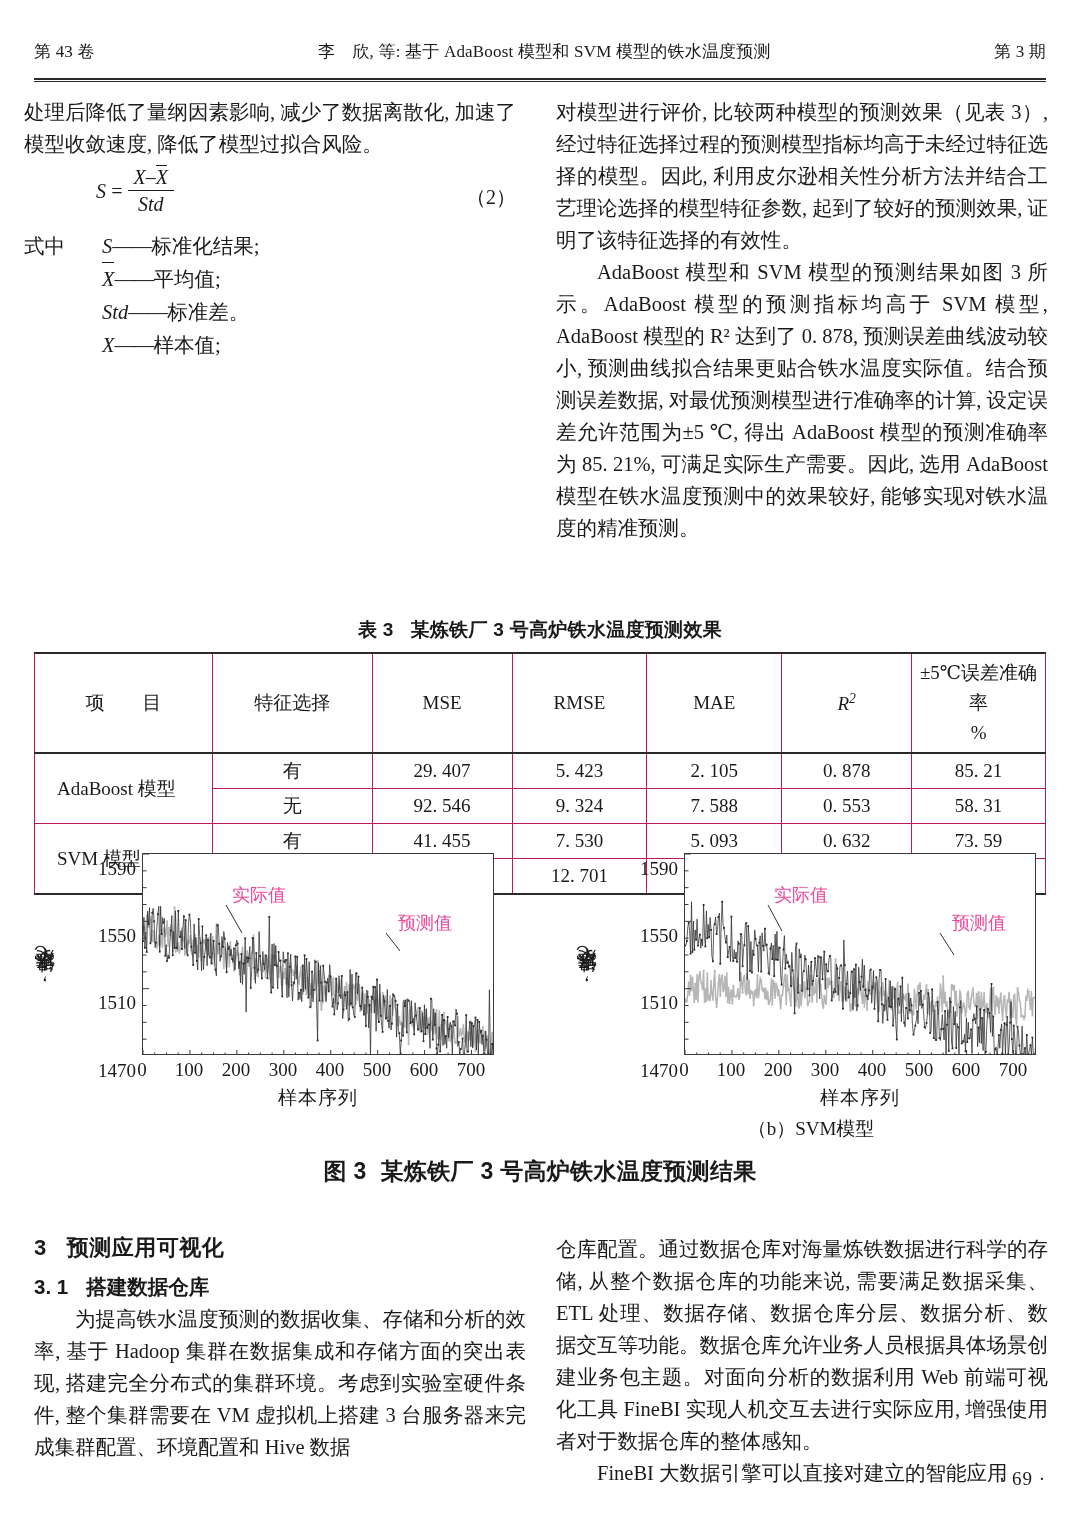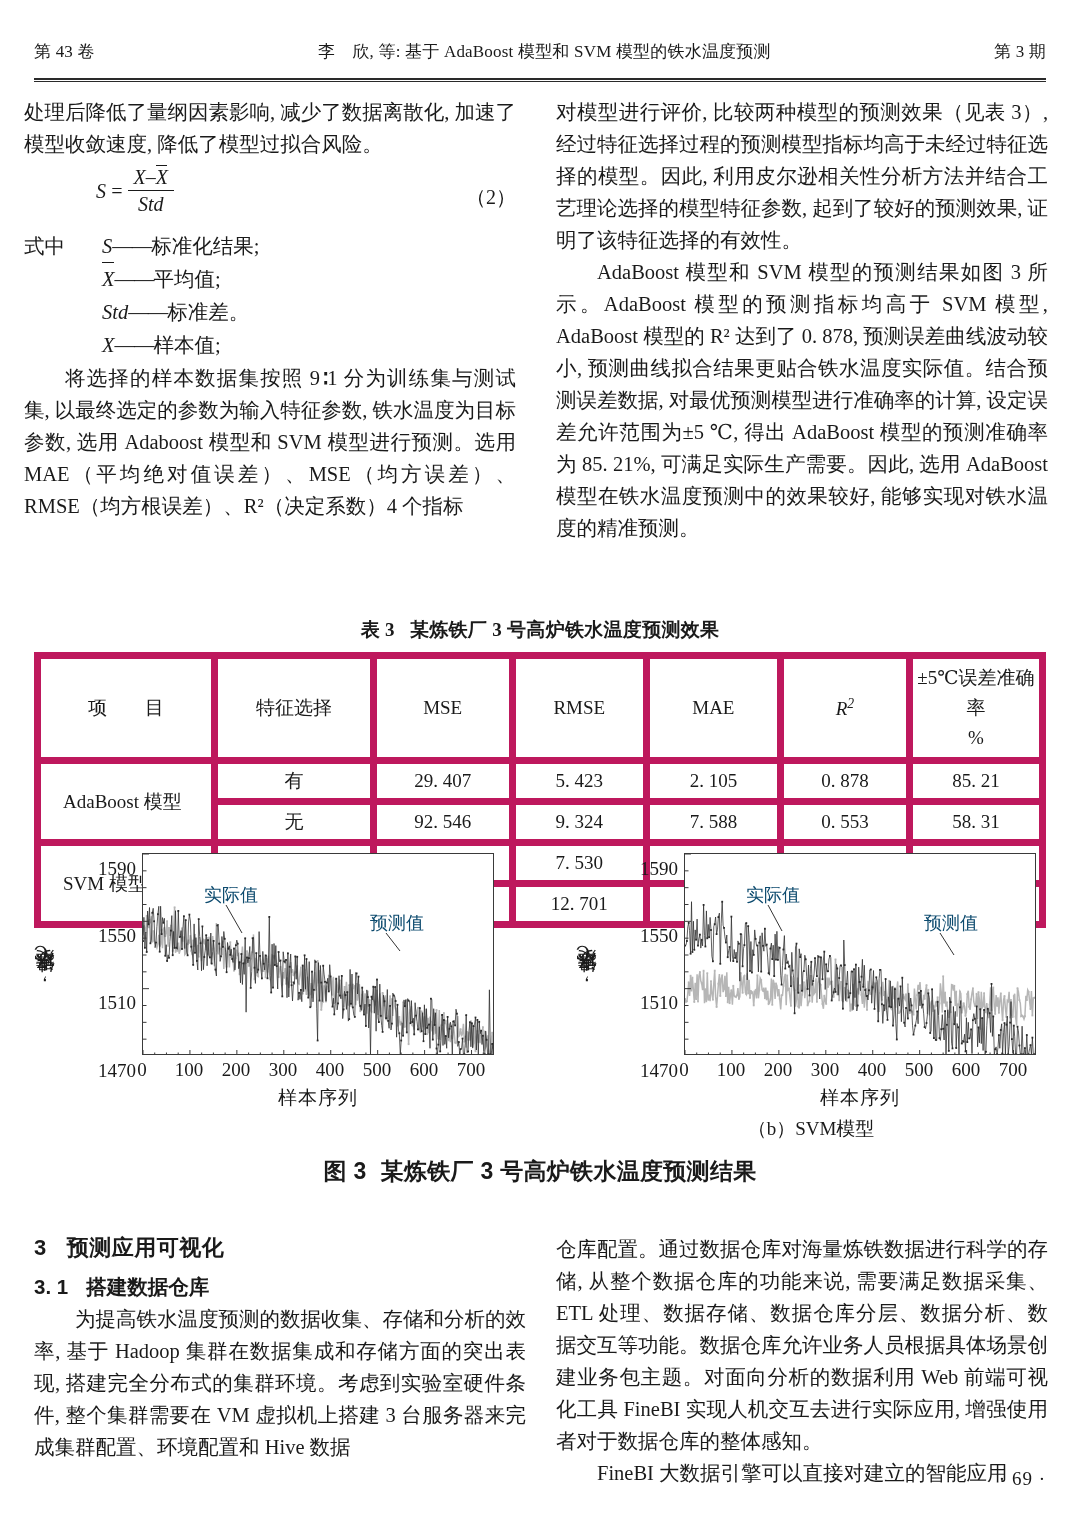--- a/index.html
+++ b/index.html
@@ -80,30 +80,30 @@
   h3.subsec{
     margin:10px 0 2px 0;
     font-family:"Liberation Sans","DejaVu Sans",sans-serif;
     font-weight:bold; font-size:20.5px;
   }
   h3.subsec .num{ margin-right:18px; }
 
   
   .table-zone{ position:absolute; left:34px; top:617px; width:1012px; }
   .table-title{
-    text-align:center; font-family:Liberation Serif, serif;
+    text-align:center; font-family:Liberation Sans, sans-serif;
     font-weight:bold; font-size:19px; margin-bottom:9px; letter-spacing:.3px;
   }
   table.data{
     width:1012px; border-collapse:collapse; font-size:19px;
     border-top:2.2px solid #2a2a2a; border-bottom:2.2px solid #2a2a2a;
     border-left:1.6px solid #2a2a2a; border-right:1.6px solid #2a2a2a;
   }
   table.data td, table.data th{
-    border:7px solid #be185d; text-align:center; font-weight:normal; padding:4px 2px;
+    border:1px solid #be185d; text-align:center; font-weight:normal; padding:4px 2px;
   }
   table.data thead th{ height:72px; border-bottom:2px solid #2a2a2a; vertical-align:middle; }
   table.data tbody td{ height:27px; }
   table.data td.rowhead{ text-align:left; padding-left:22px; }
   .sep-top td{ border-top:2px solid #2a2a2a; }
   .sup{ font-size:.72em; vertical-align:super; }
   .ital{ font-style:italic; }
   .hdr-two{ line-height:30px; }
 
   
@@ -126,21 +126,21 @@
     border:1.3px solid #3a3a3a; background:#fff; overflow:hidden;
   }
   .xtick{
     position:absolute; top:214px; font-size:19px; transform:translateX(-50%);
   }
   .x-axis-title{
     position:absolute; left:108px; top:240px; width:352px; text-align:center;
     font-size:19px; letter-spacing:1px;
   }
   .callout{
-    position:absolute; font-size:18px; white-space:nowrap; color:#0c4a6e;
+    position:absolute; font-size:18px; white-space:nowrap; color:#ec4899;margin-left:28px;
   }
   .sub-caption{
     margin-top:6px; text-align:center; font-size:19px;
   }
   .fig-caption{
     margin-top:14px; text-align:center;
     font-family:"Liberation Sans","DejaVu Sans",sans-serif;
     font-weight:bold; font-size:23px; letter-spacing:.3px;
   }
   .fig-caption .num{ margin-right:14px; }
@@ -186,21 +186,20 @@
     <div class="firstline">
       <span class="label">式中</span>
       <span><span class="sym">S</span><span class="dash">——</span><span>标准化结果;</span></span>
     </div>
     <div class="item"><span class="sym ovl">X</span><span class="dash">——</span><span>平均值;</span></div>
     <div class="item"><span class="sym">Std</span><span class="dash">——</span><span>标准差。</span></div>
     <div class="item"><span class="sym">X</span><span class="dash">——</span><span>样本值;</span></div>
   </div>
 
 
-  <p class="body indent">将选择的样本数据集按照 9∶1 分为训练集与测试集, 以最终选定的参数为输入特征参数, 铁水温度为目标参数, 选用 Adaboost 模型和 SVM 模型进行预测。选用 MAE（平均绝对值误差）、MSE（均方误差）、RMSE（均方根误差）、R²（决定系数）4 个指标</p>
 </div>
 
 <div class="col col-right" style="top:96px;">
   <p class="body">对模型进行评价, 比较两种模型的预测效果（见表 3）, 经过特征选择过程的预测模型指标均高于未经过特征选择的模型。因此, 利用皮尔逊相关性分析方法并结合工艺理论选择的模型特征参数, 起到了较好的预测效果, 证明了该特征选择的有效性。</p>
   <p class="body indent">AdaBoost 模型和 SVM 模型的预测结果如图 3 所示。AdaBoost 模型的预测指标均高于 SVM 模型, AdaBoost 模型的 R² 达到了 0. 878, 预测误差曲线波动较小, 预测曲线拟合结果更贴合铁水温度实际值。结合预测误差数据, 对最优预测模型进行准确率的计算, 设定误差允许范围为±5 ℃, 得出 AdaBoost 模型的预测准确率为 85. 21%, 可满足实际生产需要。因此, 选用 AdaBoost 模型在铁水温度预测中的效果较好, 能够实现对铁水温度的精准预测。</p>
 </div>
 
 <div class="table-zone">
   <div class="table-title">
     <span>表 3</span>

